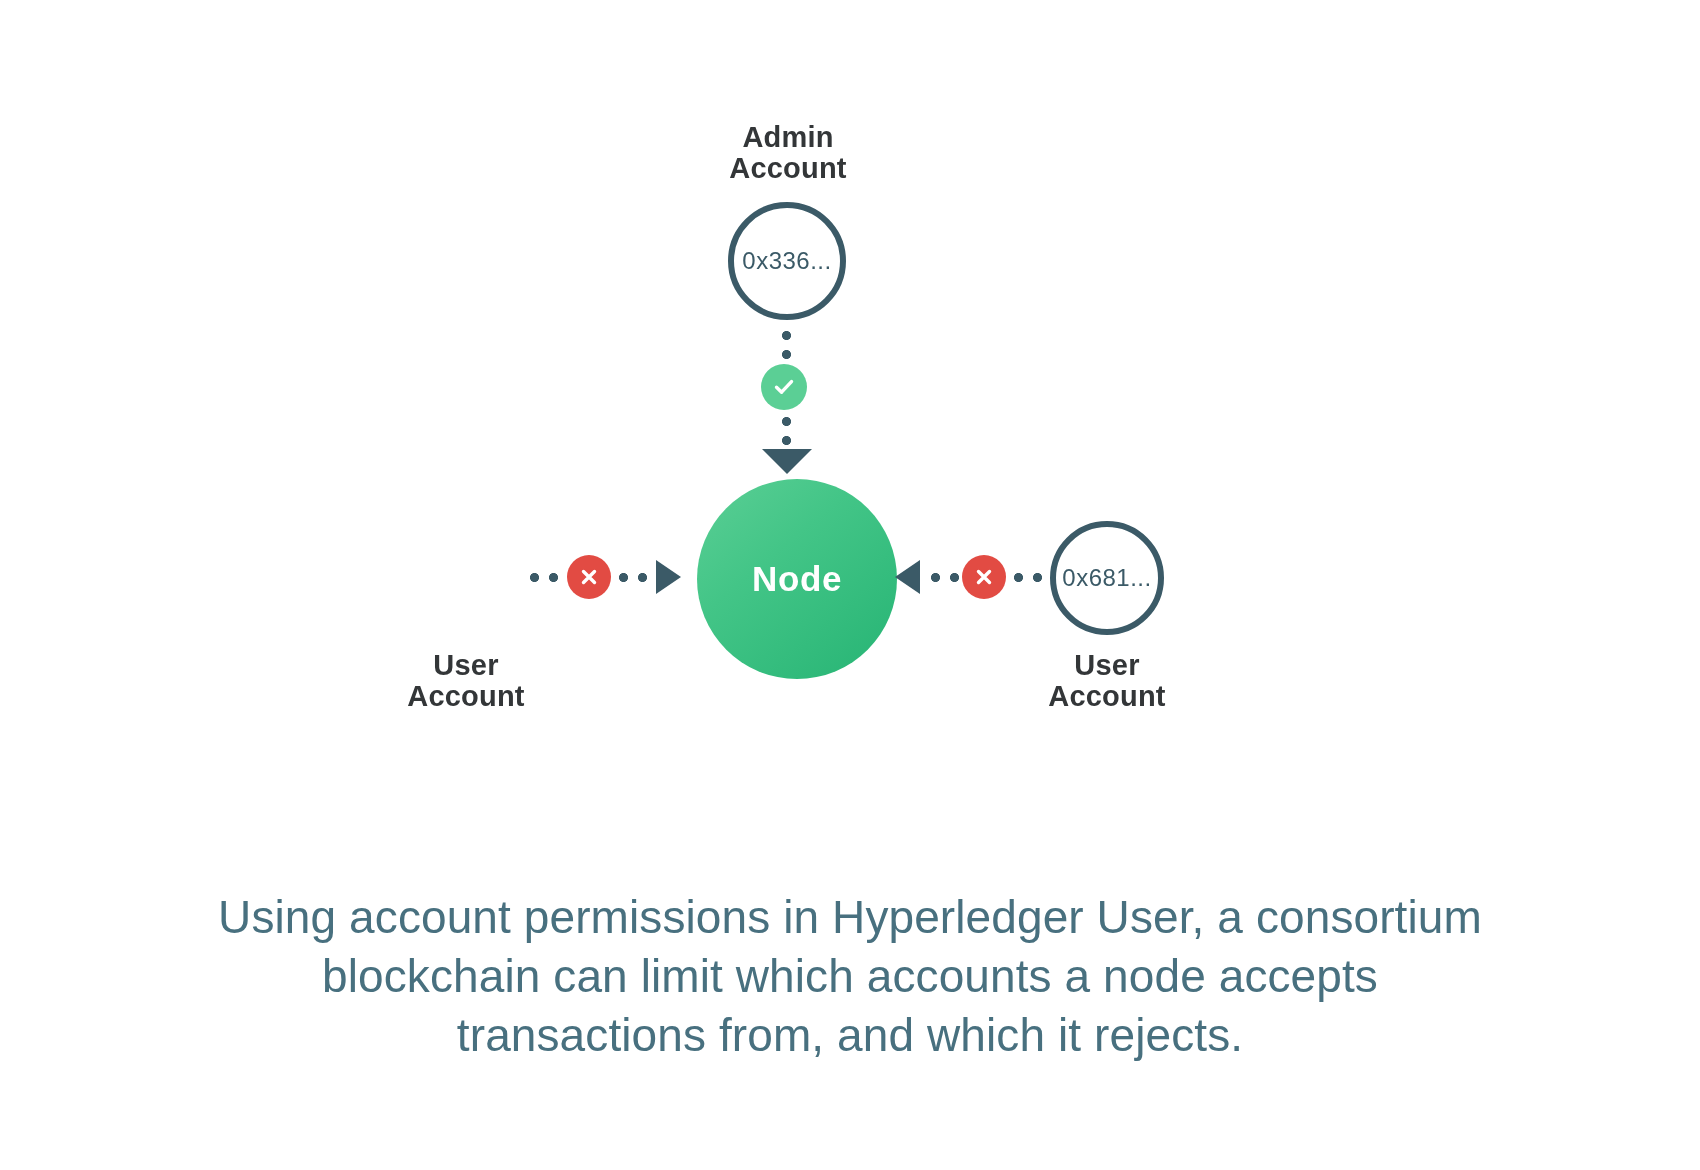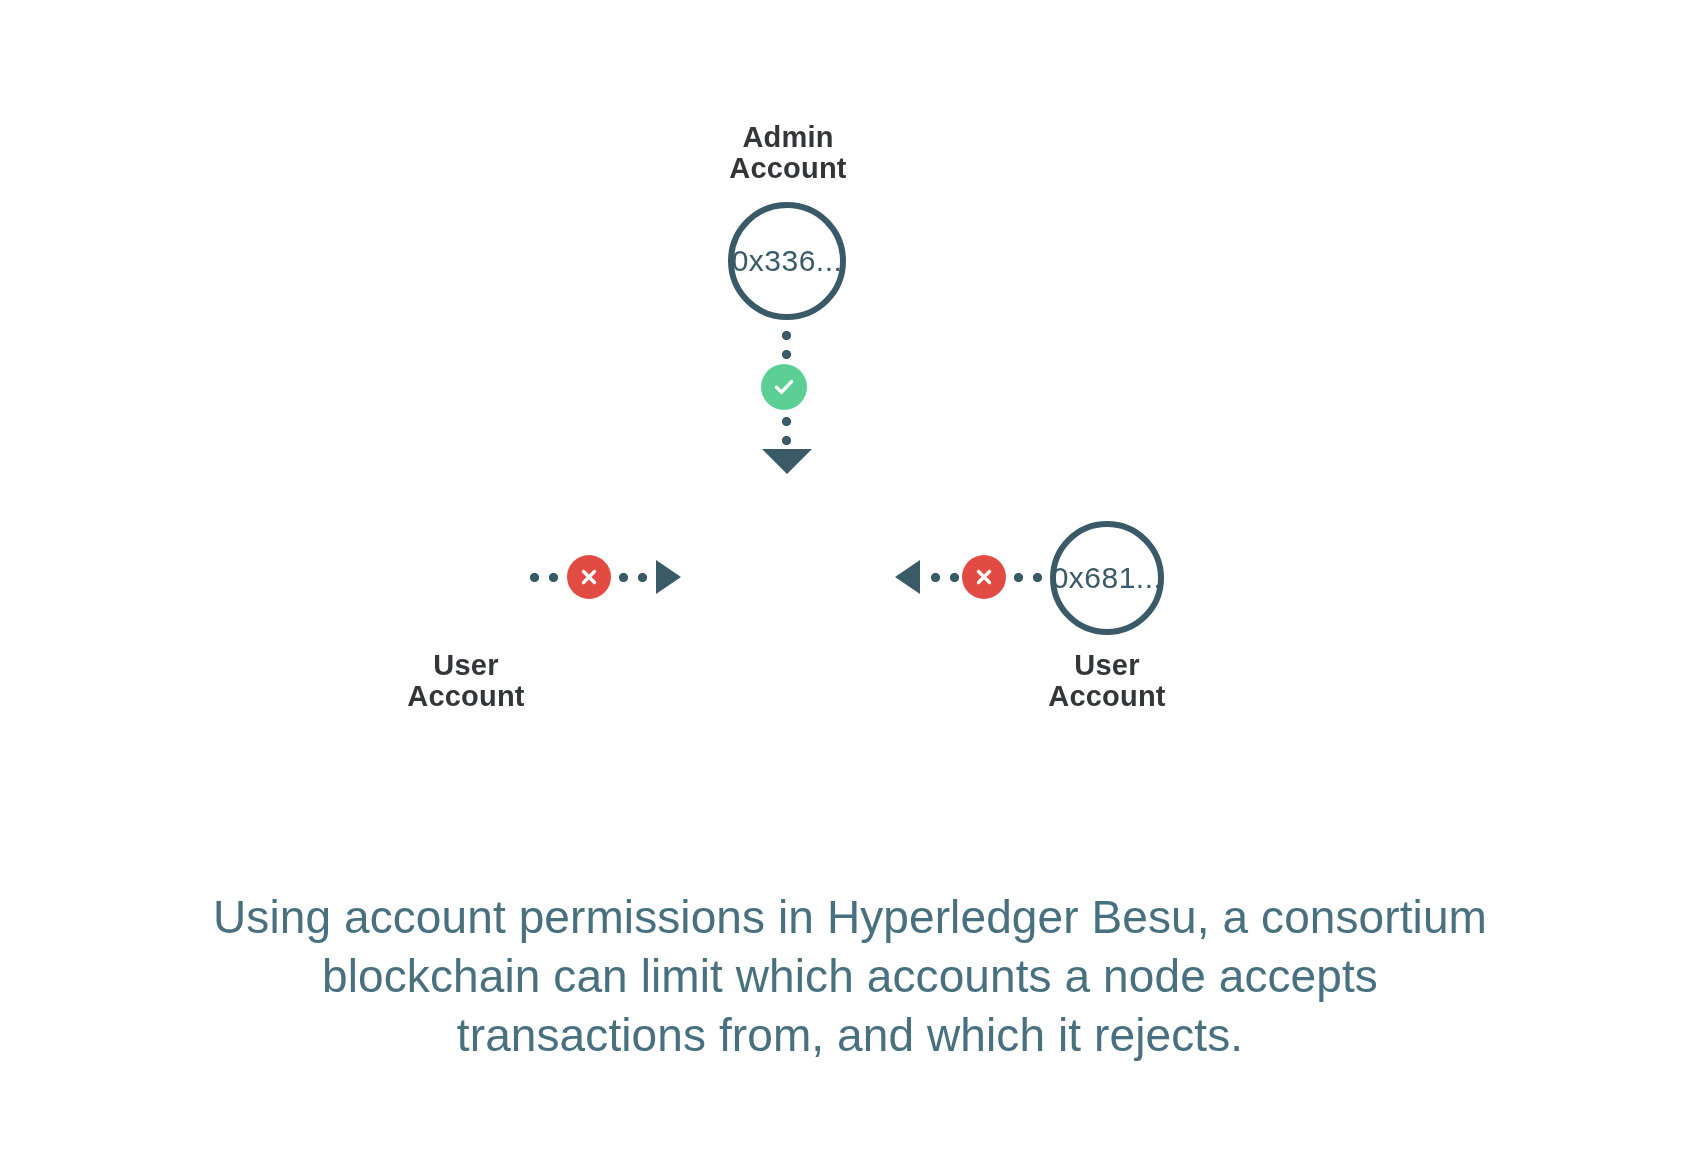--- a/index.html
+++ b/index.html
@@ -28,21 +28,21 @@
     border-radius: 50%;
     background: #ffffff;
     border: 6px solid #3b5a67;
     box-sizing: border-box;
     display: flex;
     align-items: center;
     justify-content: center;
   }
   .acct-addr {
     color: #3b5a67;
-    font-size: 30px;
+    font-size: 24px;
     font-weight: 400;
     letter-spacing: 0.5px;
     font-family: "Liberation Sans", sans-serif;
     white-space: nowrap;
   }
 
   
   .node-label-text {
     position: absolute;
     color: #333638;
@@ -155,20 +155,23 @@
   <div class="badge badge-allow" style="left:761px; top:356px; width:46px; height:46px;">
     <svg width="26" height="26" viewBox="0 0 26 26">
       <path d="M5.5 13.2 L10.6 18.2 L20.5 7.6" fill="none" stroke="#ffffff" stroke-width="3.4" stroke-linecap="round" stroke-linejoin="round"></path>
     </svg>
   </div>
 
   <div class="dots-v" style="left:782px; top:404px; height:38px;"></div>
 
   <div class="arrow arrow-down" style="left:762px; top:441px;"></div>
 
+  <div id="node-circle">
+    <span class="node-text">Node</span>
+  </div>
 
 
   <div class="node-label-text" style="left:342px; top:642px; width:248px;">User
 Account</div>
 
   <div class="dots-h" style="left:525px; top:565px; width:44px;"></div>
 
   <div class="badge badge-deny" style="left:567px; top:547px; width:44px; height:44px;">
     <svg width="24" height="24" viewBox="0 0 24 24">
       <path d="M6.5 6.5 L17.5 17.5 M17.5 6.5 L6.5 17.5" stroke="#ffffff" stroke-width="3.4" stroke-linecap="round"></path>
@@ -191,15 +194,15 @@
   <div class="dots-h" style="left:926px; top:565px; width:40px;"></div>
 
   <div class="badge badge-deny" style="left:962px; top:547px; width:44px; height:44px;">
     <svg width="24" height="24" viewBox="0 0 24 24">
       <path d="M6.5 6.5 L17.5 17.5 M17.5 6.5 L6.5 17.5" stroke="#ffffff" stroke-width="3.4" stroke-linecap="round"></path>
     </svg>
   </div>
 
   <div class="dots-h" style="left:1009px; top:565px; width:44px;"></div>
 
-  <div id="caption">Using account permissions in Hyperledger Besu, a consortium blockchain can limit which accounts a node accepts transactions from, and which it rejects.</div>
+  <div id="caption">Using account permissions in Hyperledger User, a consortium blockchain can limit which accounts a node accepts transactions from, and which it rejects.</div>
 
 </div>
 
 </body></html>

